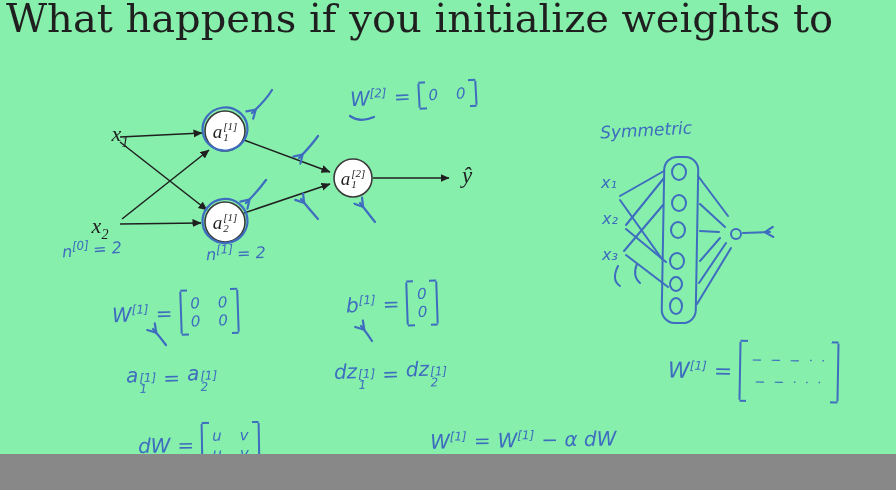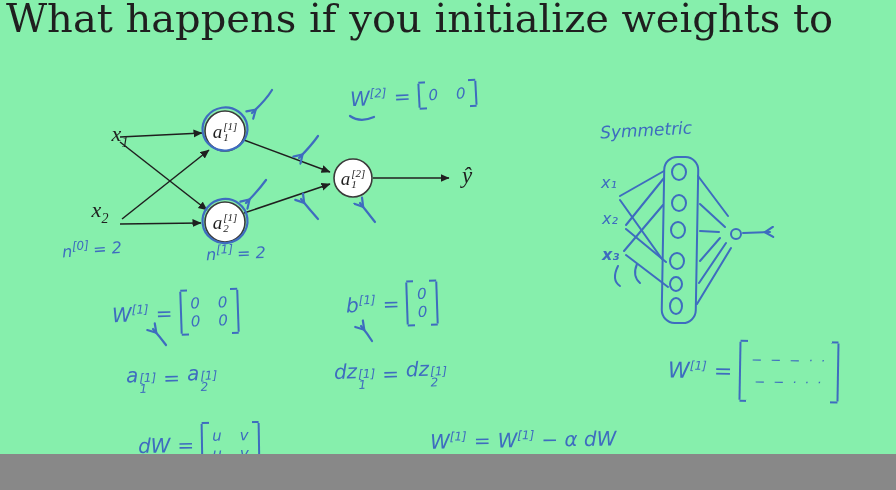--- a/index.html
+++ b/index.html
@@ -106,21 +106,21 @@
       <path d="M700,231 L719,232"></path>
       <path d="M700,261 L720,238"></path>
       <path d="M699,283 L726,243"></path>
       <path d="M697,304 L731,248"></path>
       <circle cx="736" cy="234" r="5"></circle>
       <path d="M743,233 L770,232" marker-end="url(#ih)"></path>
     </g>
   </svg>
 
   <span class="lbl xl" style="left:100px;top:136px;margin-left:20px;"><span>x</span><sub>1</sub></span>
-  <span class="lbl xl" style="left:100px;top:212px;"><span>x</span><sub>2</sub></span>
+  <span class="lbl xl" style="left:100px;top:228px;"><span>x</span><sub>2</sub></span>
 
   <span class="lbl nl" style="left:225px;top:132px;">
     <span>a</span>
     <span class="ss">
         <span class="up">[1]</span>
         <span class="dn">1</span>
       </span>
   </span>
   <span class="lbl nl" style="left:225px;top:223px;">
     <span>a</span>
@@ -228,21 +228,21 @@
   <div class="fx" style="left:430px;top:428px;transform:rotate(-1deg);">
     <span><span>W</span><sup>[1]</sup></span>
     <span>=</span>
     <span><span>W</span><sup>[1]</sup></span>
     <span>− α dW</span>
   </div>
 
   <div class="fx" style="left:600px;top:120px;font-size:17px;transform:rotate(-3deg);">Symmetric</div>
   <div class="fx sm" style="left:601px;top:173px;">x₁</div>
   <div class="fx sm" style="left:602px;top:209px;">x₂</div>
-  <div class="fx sm" style="left:602px;top:245px;font-weight:bold;">x₃</div>
+  <div class="fx sm" style="left:602px;top:245px;">x₃</div>
 
   <div class="fx" style="left:668px;top:342px;transform:rotate(1deg);font-size:22px;">
     <span><span>W</span><sup>[1]</sup></span>
     <span>=</span>
     <span class="mx dash">
       <span class="mrow">− − − ·  ·</span>
       <span class="mrow">− − · · ·</span>
     </span>
   </div>
 

